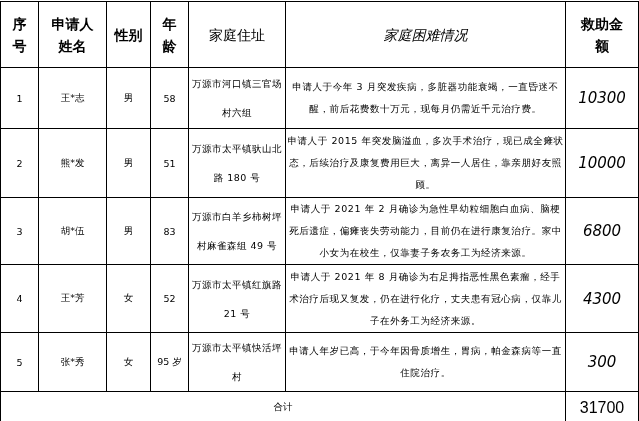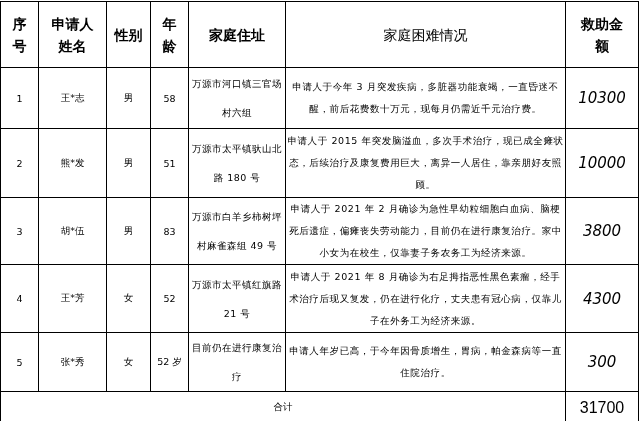--- a/index.html
+++ b/index.html
@@ -50,22 +50,22 @@
     <col style="width:97px">
     <col style="width:280px">
     <col style="width:73px">
   </colgroup>
   <tbody>
       <tr class="hdr">
     <th><span>序</span><br><span>号</span></th>
     <th><span>申请人</span><br><span>姓名</span></th>
     <th>性别</th>
     <th><span>年</span><br><span>龄</span></th>
-    <th style="font-weight:bold;font-size:14px;">家庭住址</th>
-    <th style="font-weight:normal;font-size:14px;">家庭困难情况</th>
+    <th style="font-weight:normal;font-size:14px;">家庭住址</th>
+    <th style="font-weight:normal;font-size:14px;font-style:italic;">家庭困难情况</th>
     <th class="amount-hdr"><span>救助金</span><br><span>额</span></th>
   </tr>
 
   <tr class="r1">
     <td>1</td>
     <td>王*志</td>
     <td>男</td>
     <td>58</td>
     <td class="addr">万源市河口镇三官场村六组</td>
     <td class="desc">申请人于今年 3 月突发疾病，多脏器功能衰竭，一直昏迷不醒，前后花费数十万元，现每月仍需近千元治疗费。</td>
@@ -82,39 +82,39 @@
     <td class="amount">10000</td>
   </tr>
 
   <tr class="r3">
     <td>3</td>
     <td>胡*伍</td>
     <td>男</td>
     <td>83</td>
     <td class="addr">万源市白羊乡柿树坪村麻雀森组 49 号</td>
     <td class="desc">申请人于 2021 年 2 月确诊为急性早幼粒细胞白血病、脑梗死后遗症，偏瘫丧失劳动能力，目前仍在进行康复治疗。家中小女为在校生，仅靠妻子务农务工为经济来源。</td>
-    <td class="amount">3800</td>
+    <td class="amount">6800</td>
   </tr>
 
   <tr class="r4">
     <td>4</td>
     <td>王*芳</td>
     <td>女</td>
     <td>52</td>
     <td class="addr">万源市太平镇红旗路 21 号</td>
     <td class="desc">申请人于 2021 年 8 月确诊为右足拇指恶性黑色素瘤，经手术治疗后现又复发，仍在进行化疗，丈夫患有冠心病，仅靠儿子在外务工为经济来源。</td>
     <td class="amount">4300</td>
   </tr>
 
   <tr class="r5">
     <td>5</td>
     <td>张*秀</td>
     <td>女</td>
-    <td>52 岁</td>
-    <td class="addr">目前仍在进行康复治疗</td>
+    <td>95 岁</td>
+    <td class="addr">万源市太平镇快活坪村</td>
     <td class="desc">申请人年岁已高，于今年因骨质增生，胃病，帕金森病等一直住院治疗。</td>
     <td class="amount">300</td>
   </tr>
 
   <tr class="tot">
     <td colspan="6" class="total-label">合计</td>
     <td class="total-value">31700</td>
   </tr>
 </tbody>
   </table>

